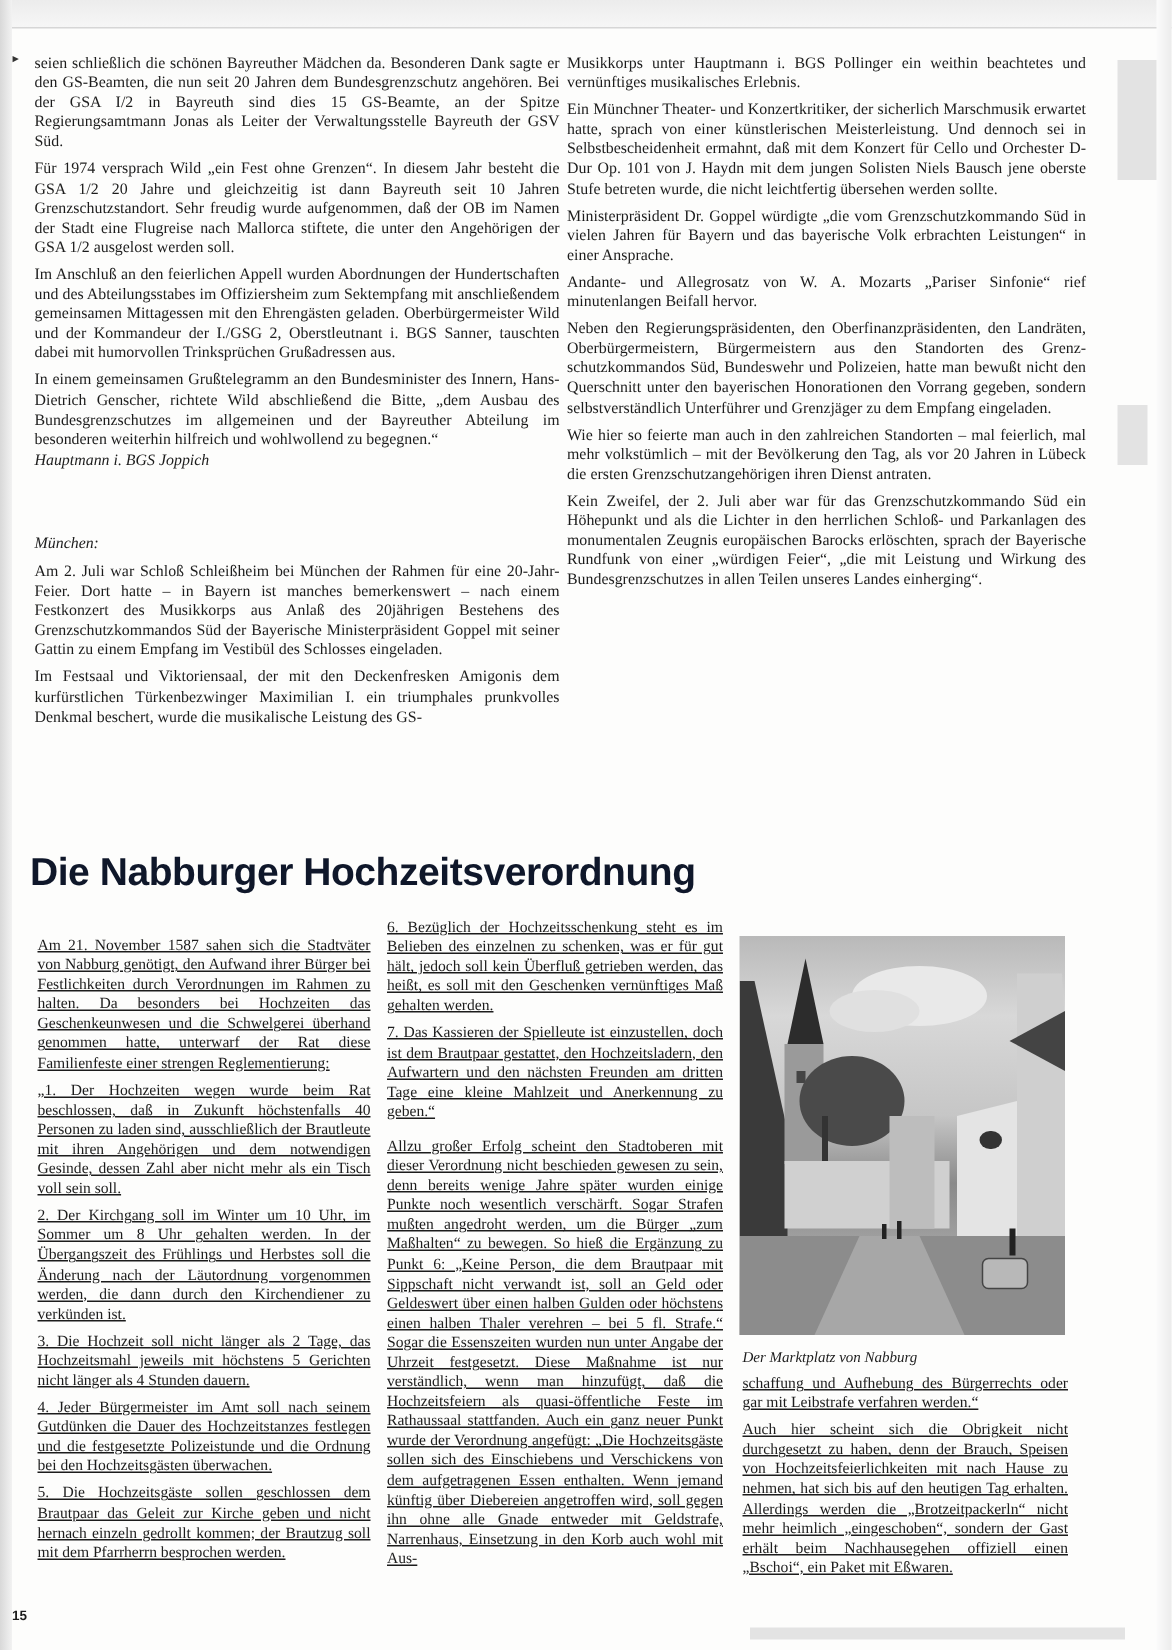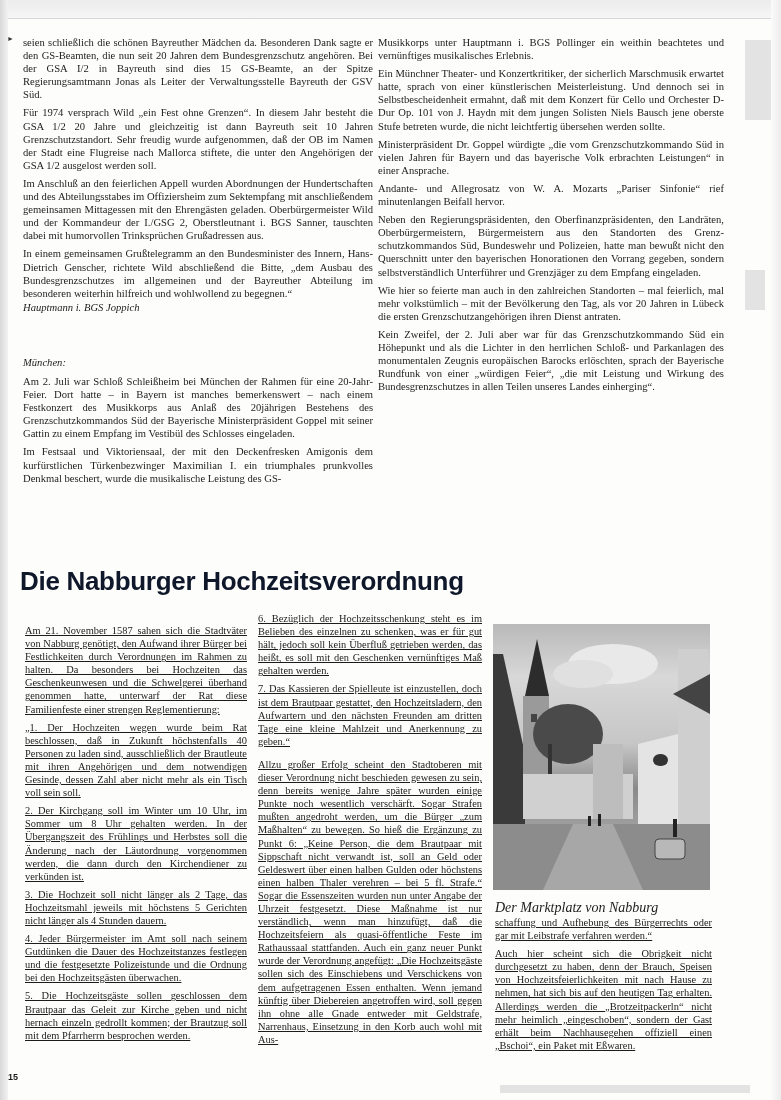--- a/index.html
+++ b/index.html
@@ -21,21 +21,21 @@
   #top-right{left:378px;top:36px;width:346px;}
   .headline{position:absolute;left:20px;top:566px;font-family:"Liberation Sans","DejaVu Sans",sans-serif;
        font-weight:bold;font-size:26px;letter-spacing:-0.3px;color:#0f172a;white-space:nowrap;}
   .bcol{position:absolute;font-size:10.4px;line-height:13.1px;text-align:justify;}
   .bcol p{margin:0 0 5px 0;text-decoration:underline;}
   #b1{left:25px;top:624px;width:222px;}
   #b2{left:258px;top:612px;width:224px;}
   #b3{left:495px;top:913px;width:217px;top:964px;}
   .photo{position:absolute;left:493px;top:624px;width:217px;height:266px;overflow:hidden;
        background:linear-gradient(#b9b9b9 0%,#d8d8d8 20%,#c6c6c6 45%,#8a8a8a 62%,#a5a5a5 80%,#7d7d7d 100%);}
-  .caption{position:absolute;left:495px;top:900px;font-size:14px;font-style:italic;}
+  .caption{position:absolute;left:495px;top:900px;font-size:10px;font-style:italic;}
   .pagenum{position:absolute;left:8px;top:1072px;font-family:"Liberation Sans",sans-serif;
        font-weight:bold;font-size:9px;}
   .marker{position:absolute;left:7px;top:35px;font-size:7px;color:#333;}
 </style>
 </head>
 <body>
 
 <div class="scan-top"></div>
 <div class="scan-left"></div>
 <div class="scan-right"></div>

